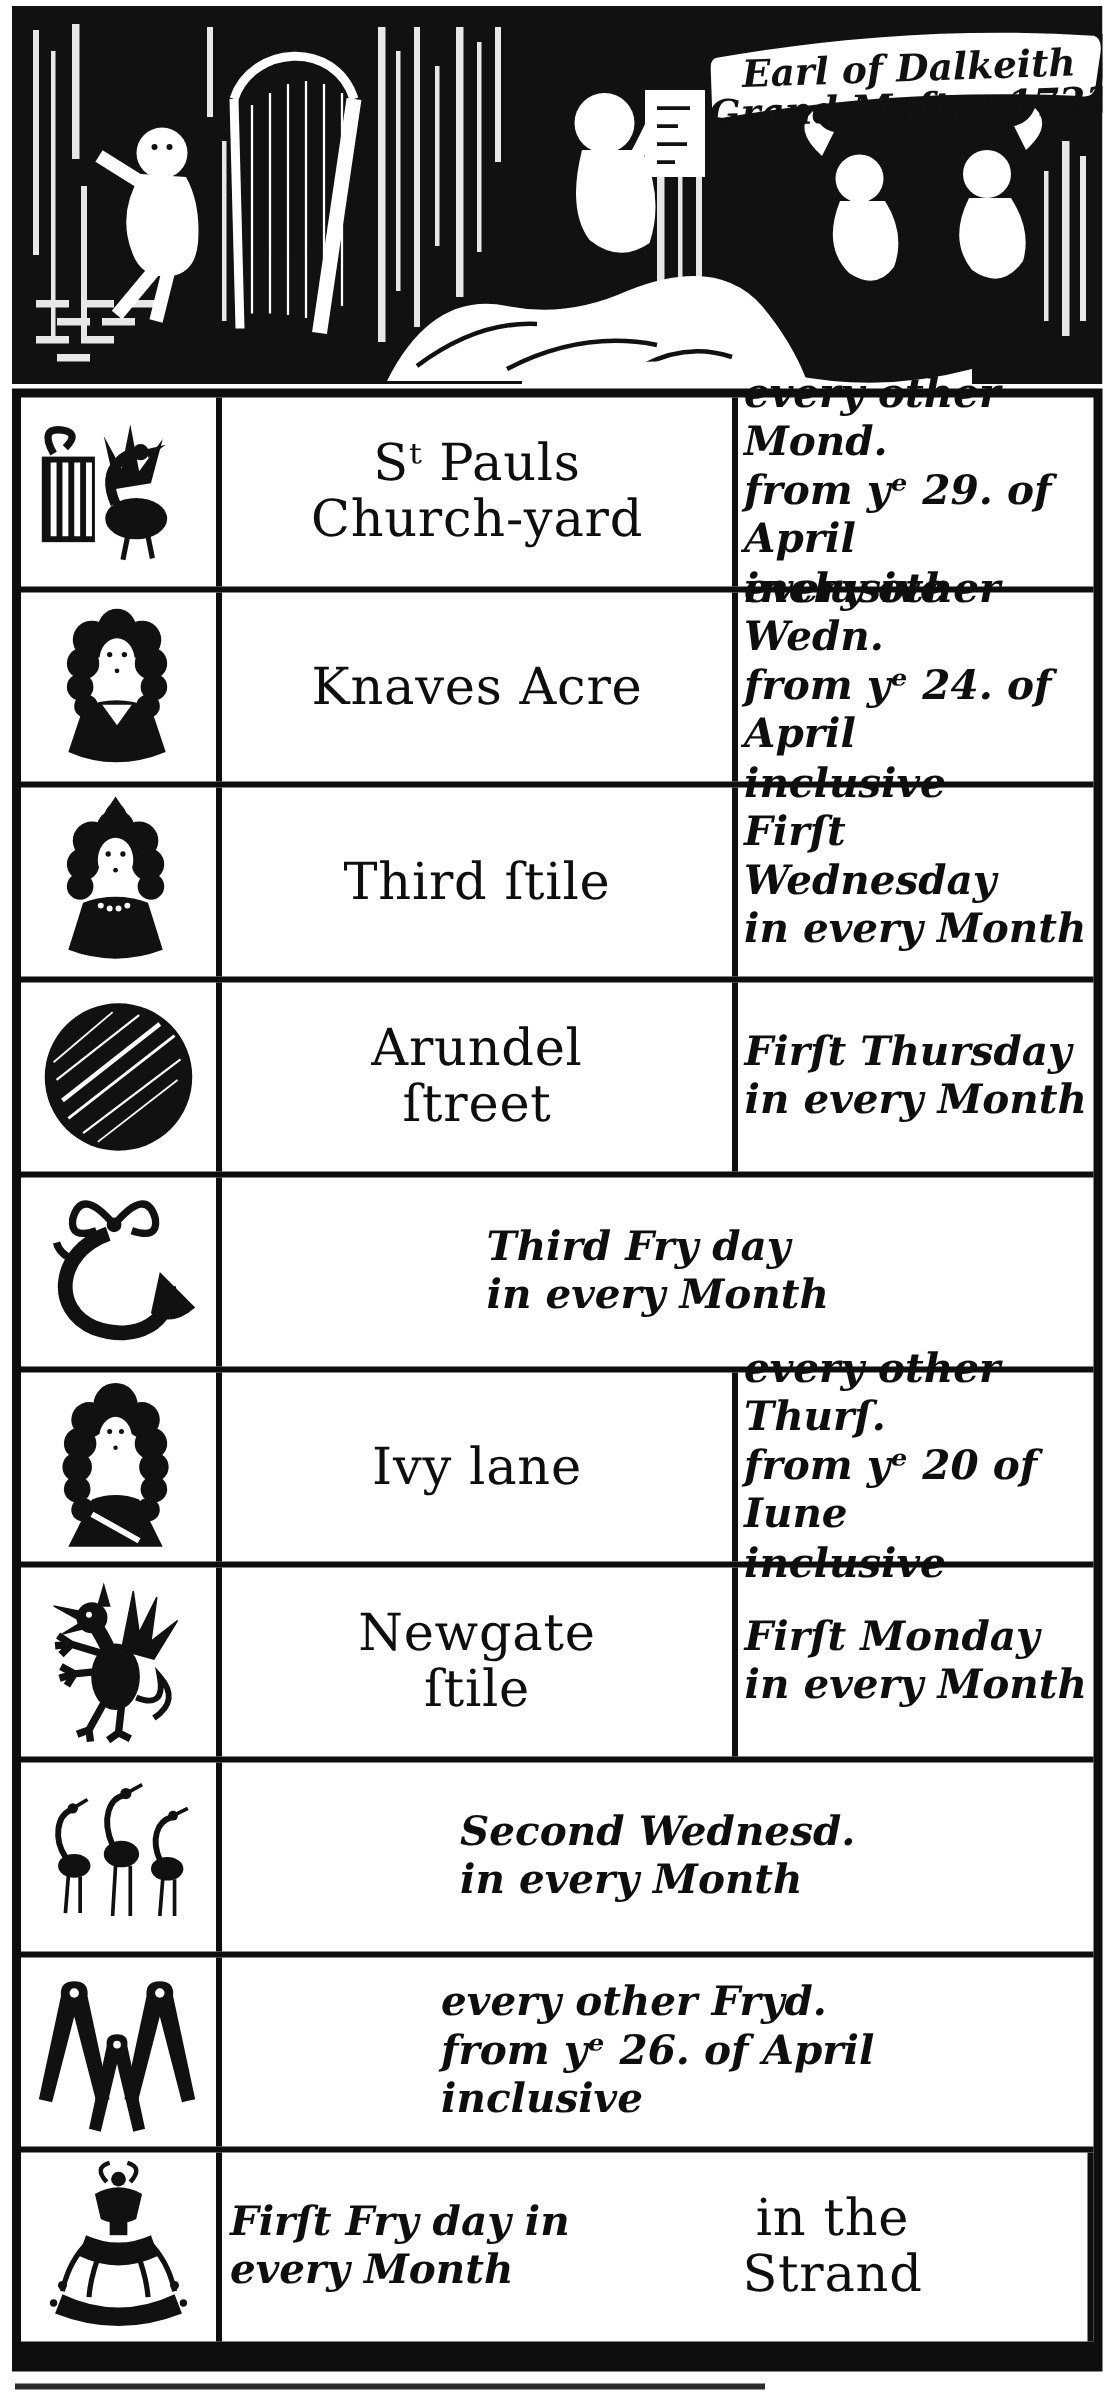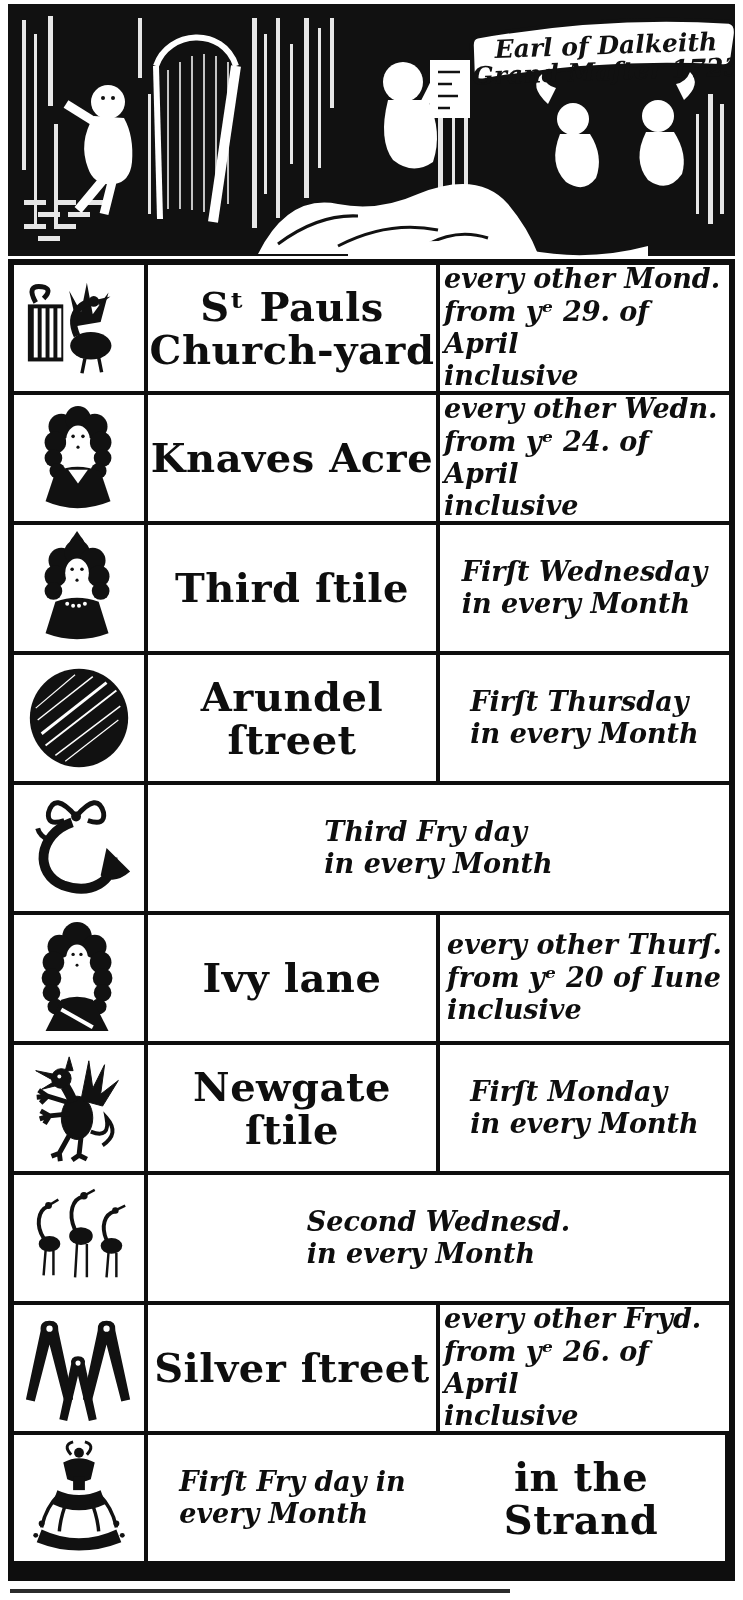--- a/index.html
+++ b/index.html
@@ -17,23 +17,23 @@
     background:#fff;
   }
   .lodge-row{display:flex;height:126px;border-top:4px solid #0e0e0e;}
   .lodge-row:first-child{border-top:none;}
   .cell{box-sizing:border-box;}
   .icon-cell{
     width:134px;border-right:4px solid #0e0e0e;
     display:flex;align-items:center;justify-content:center;overflow:hidden;
   }
   .name-cell{
-    width:292px;border-right:4px solid #0e0e0e;
+    width:344px;border-right:4px solid #0e0e0e;
     display:flex;align-items:center;justify-content:center;
-    text-align:center;font-size:40px;font-weight:bold;
+    text-align:center;font-size:34px;font-weight:normal;
     line-height:1.08;white-space:pre-line;letter-spacing:.5px;
   }
   .sched-cell{
     flex:1;display:flex;align-items:center;justify-content:center;
     text-align:left;font-style:italic;font-size:27px;font-weight:bold;
     line-height:1.2;white-space:pre-line;padding:2px 4px;
   }
   .scan-artifact{height:4px;background:#2b2b2b;width:500px;margin:8px 0 0 2px;}
   .ink{fill:#111;}
   .paper{fill:#fff;}
@@ -349,21 +349,20 @@
           <g class="ink">
             <path d="M30,12 q10,0 9,10 l15,70 -9,2 -15,-58 -15,58 -9,-2 15,-70 q-1,-10 9,-10 Z"></path>
             <path d="M88,12 q10,0 9,10 l15,70 -9,2 -15,-58 -15,58 -9,-2 15,-70 q-1,-10 9,-10 Z"></path>
             <path d="M59,48 q8,0 7,8 l12,56 -8,2 -11,-46 -11,46 -8,-2 12,-56 q-1,-8 7,-8 Z"></path>
           </g>
           <circle cx="30" cy="20" r="3.2" class="paper"></circle>
           <circle cx="88" cy="20" r="3.2" class="paper"></circle>
           <circle cx="59" cy="55" r="2.6" class="paper"></circle>
         </svg>
       </div>
-      <div class="cell name-cell">Silver ſtreet</div>
       <div class="cell sched-cell">every other Fryd.
 from yᵉ 26. of April
 inclusive</div>
     </div>
 
     <div class="lodge-row">
       <div class="cell icon-cell">
         <svg width="118" height="118" viewBox="0 0 120 120">
           <g class="ink">
             <circle cx="60" cy="14" r="5"></circle>

